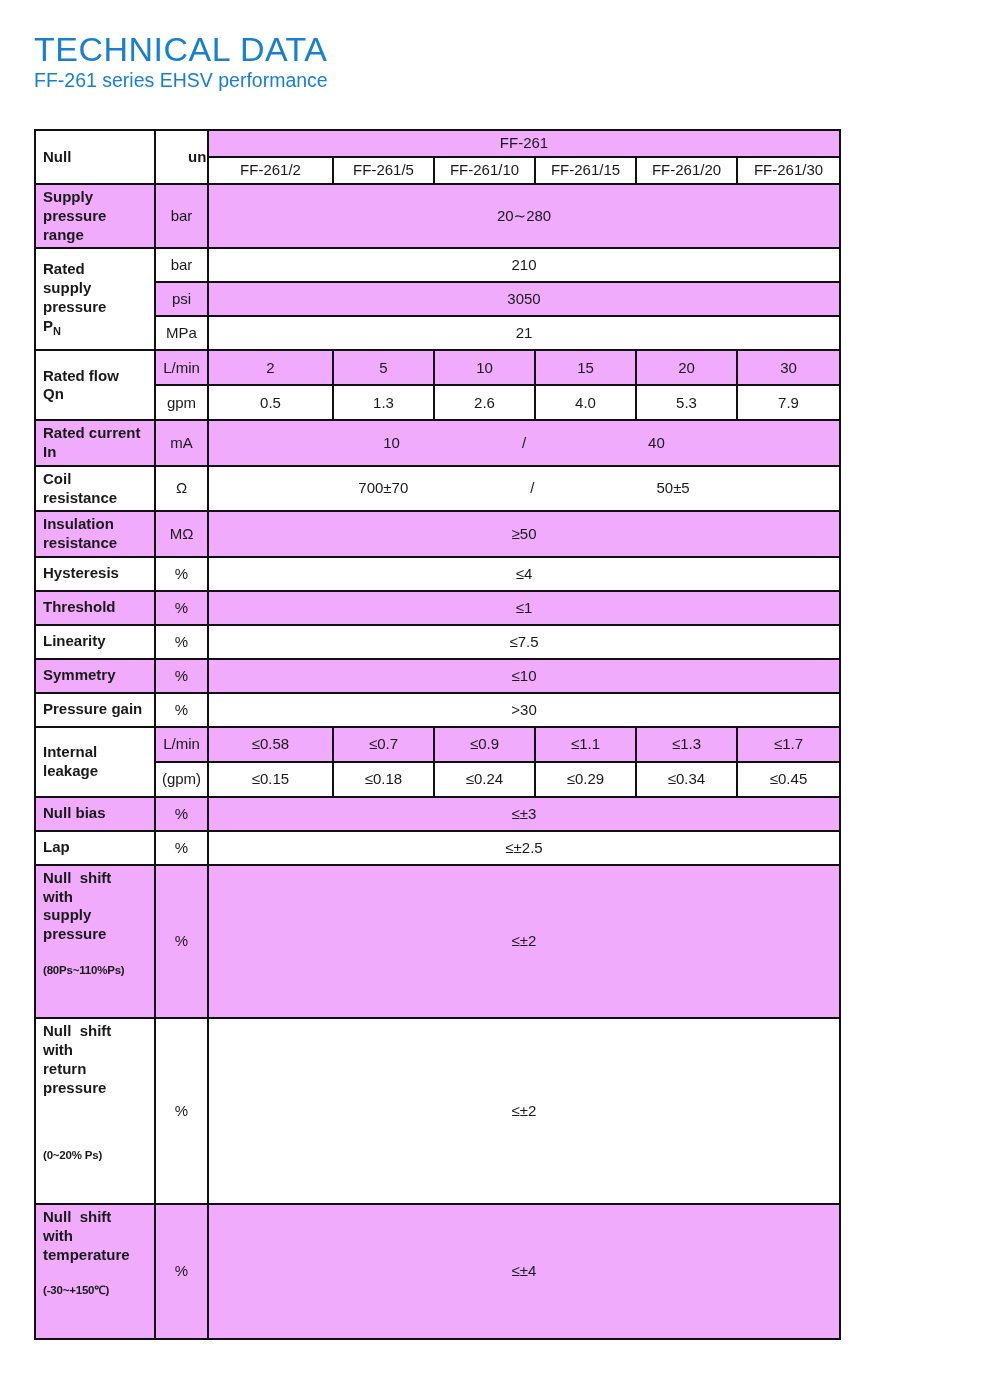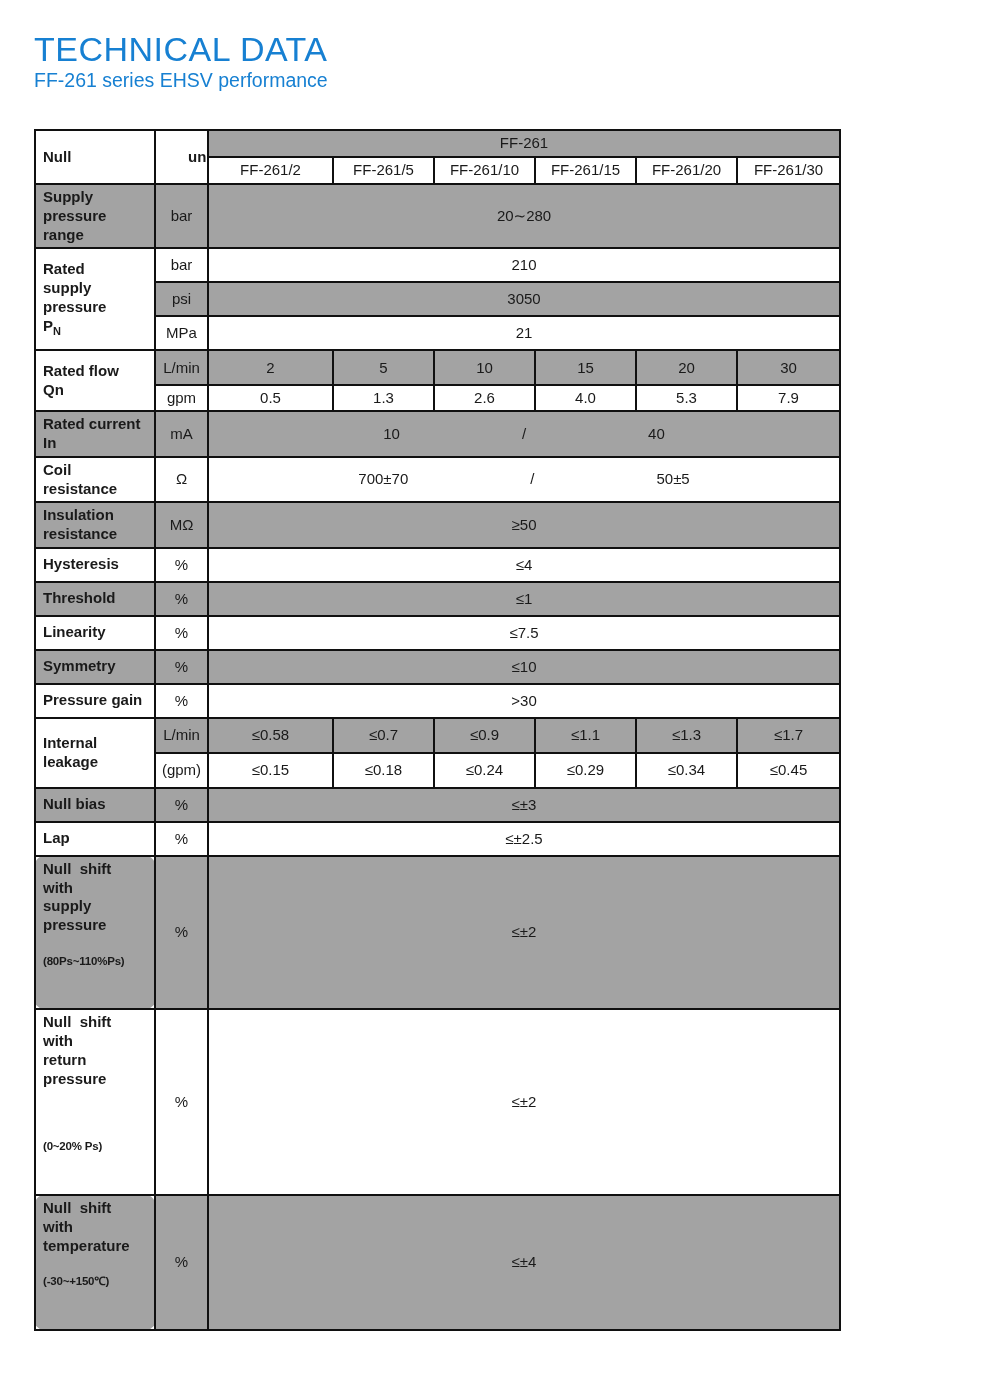--- a/index.html
+++ b/index.html
@@ -16,26 +16,26 @@
   table.spec {
     border-collapse:collapse; table-layout:fixed;
     width:805px; margin-top:37px;
     border:2px solid #101010;
   }
   td {
     border:2px solid #101010;
     font-size:15px; text-align:center; vertical-align:middle;
     padding:2px 4px; line-height:1.22; overflow:hidden;
   }
-  .beige { background:#a3a3a3; }
+  .beige { background:#f0abfc; }
   .item {
     text-align:left; font-weight:bold; padding:3px 7px;
     white-space:pre-wrap; line-height:1.25;
   }
-  .vtop { vertical-align:top;border-radius:9px; }
+  .vtop { vertical-align:top; }
   .item-note { font-size:11.5px; font-weight:bold; white-space:nowrap; letter-spacing:-0.2px; }
   .item-note.gap { margin-top:32px; }
   .psym { font-weight:bold; }
   .psym sub { font-size:11px; }
   .hdr-item { text-align:left; font-weight:bold; padding-left:7px; }
   .hdr-unit { font-weight:bold;padding-left:32px; }
   .unit { white-space:pre-line; }
   .split { display:flex; justify-content:center; align-items:center; gap:122px; }
 </style>
 </head>
@@ -101,21 +101,21 @@
       <td class="item" colspan="2" rowspan="2"><span>Rated flow</span>
 <span>Qn</span></td>
       <td class="unit beige">L/min</td>
       <td class="beige">2</td>
       <td class="beige">5</td>
       <td class="beige">10</td>
       <td class="beige">15</td>
       <td class="beige">20</td>
       <td class="beige">30</td>
     </tr>
-    <tr style="height:26px">
+    <tr style="height:35px">
       <td class="unit">gpm</td>
       <td>0.5</td>
       <td>1.3</td>
       <td>2.6</td>
       <td>4.0</td>
       <td>5.3</td>
       <td>7.9</td>
     </tr>
 
     <tr style="height:38px">

